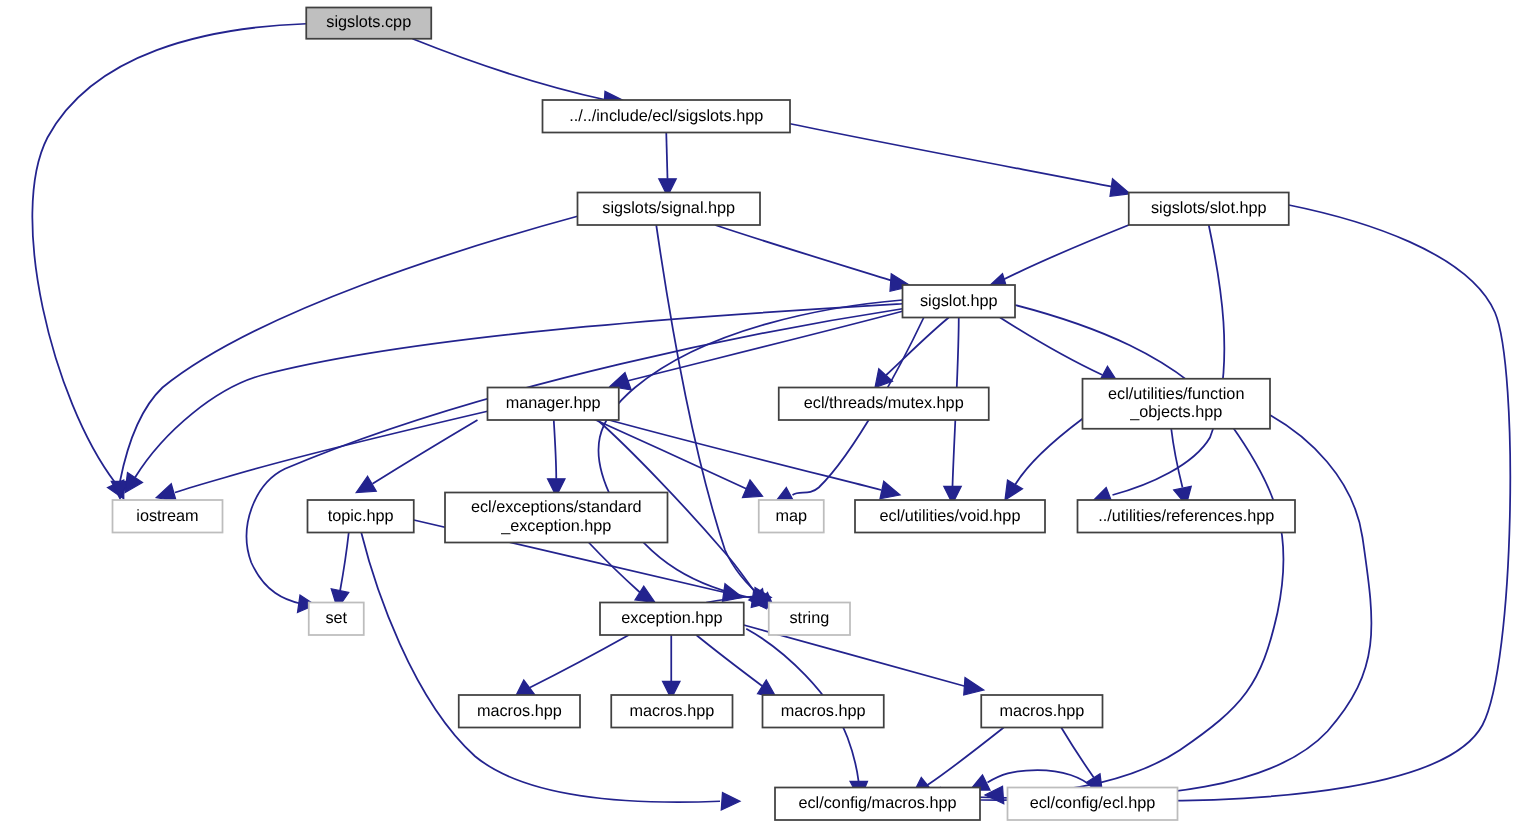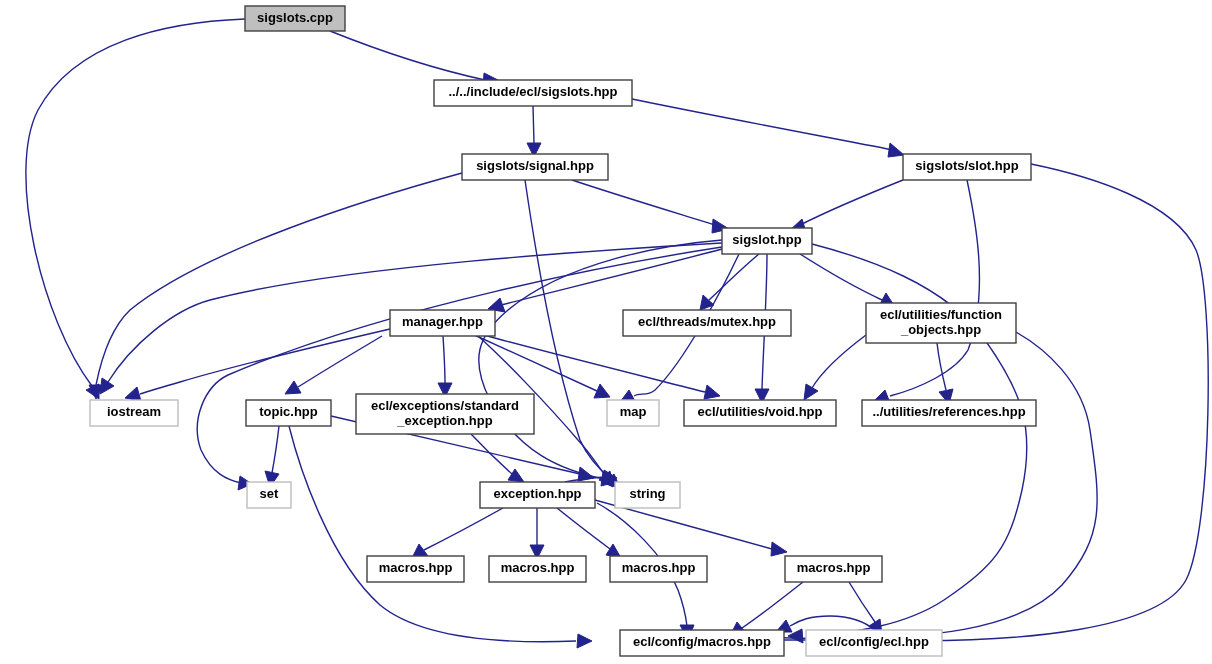--- a/index.html
+++ b/index.html
@@ -7,21 +7,20 @@
     padding: 0;
     background: #ffffff;
   }
   #graph-root {
     position: relative;
     width: 1212px;
     height: 664px;
     background: #ffffff;
     font-family: "Liberation Sans", "DejaVu Sans", sans-serif;
     overflow: hidden;
-    font-weight: bold;
   }
   svg#graph-svg {
     position: absolute;
     top: 0; left: 0;
     width: 1212px;
     height: 664px;
   }
   .edge-path {
     fill: none;
     stroke: #23238e;

